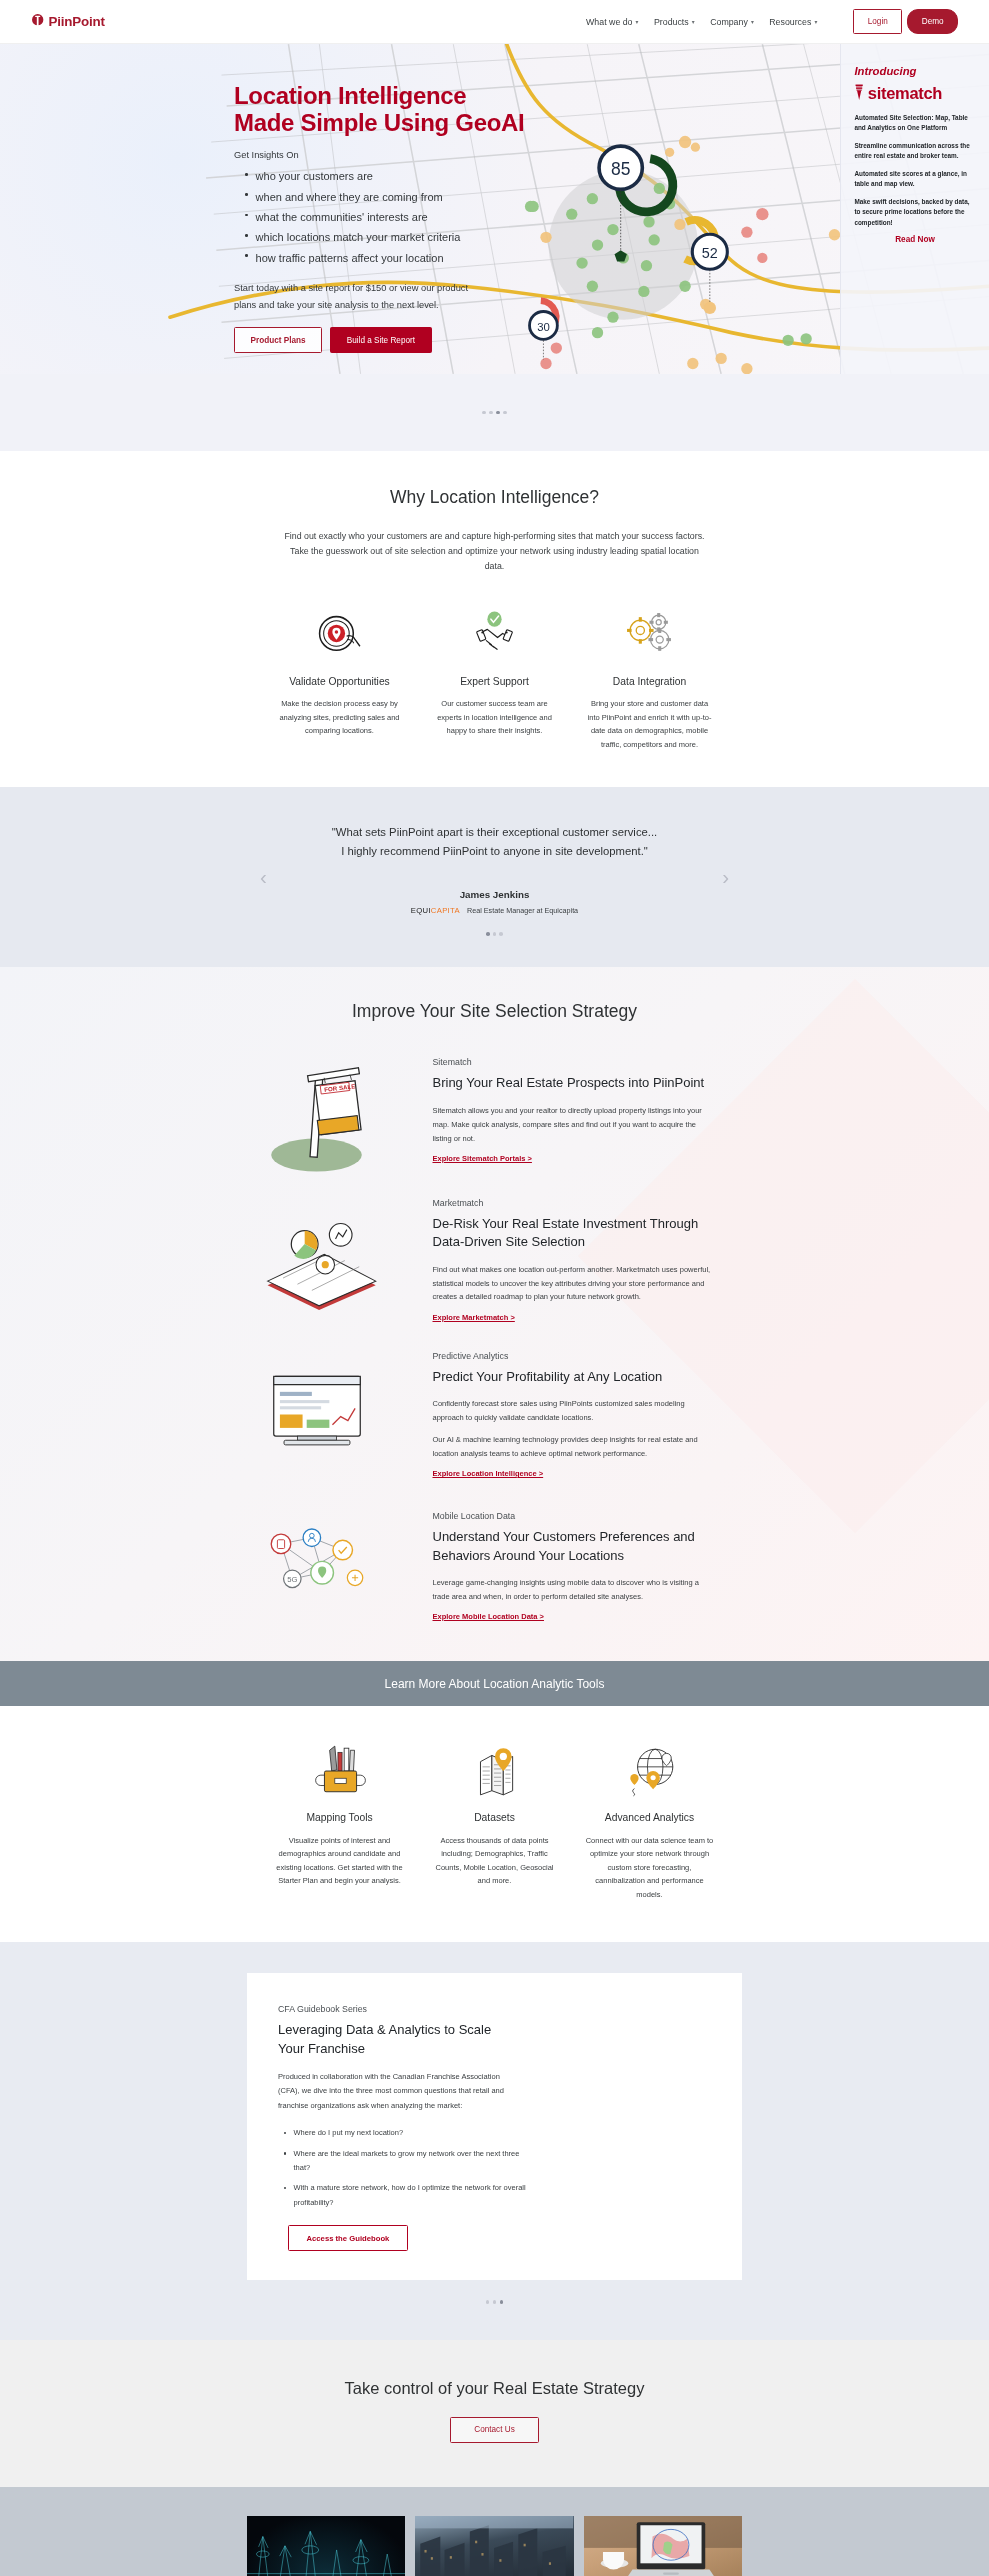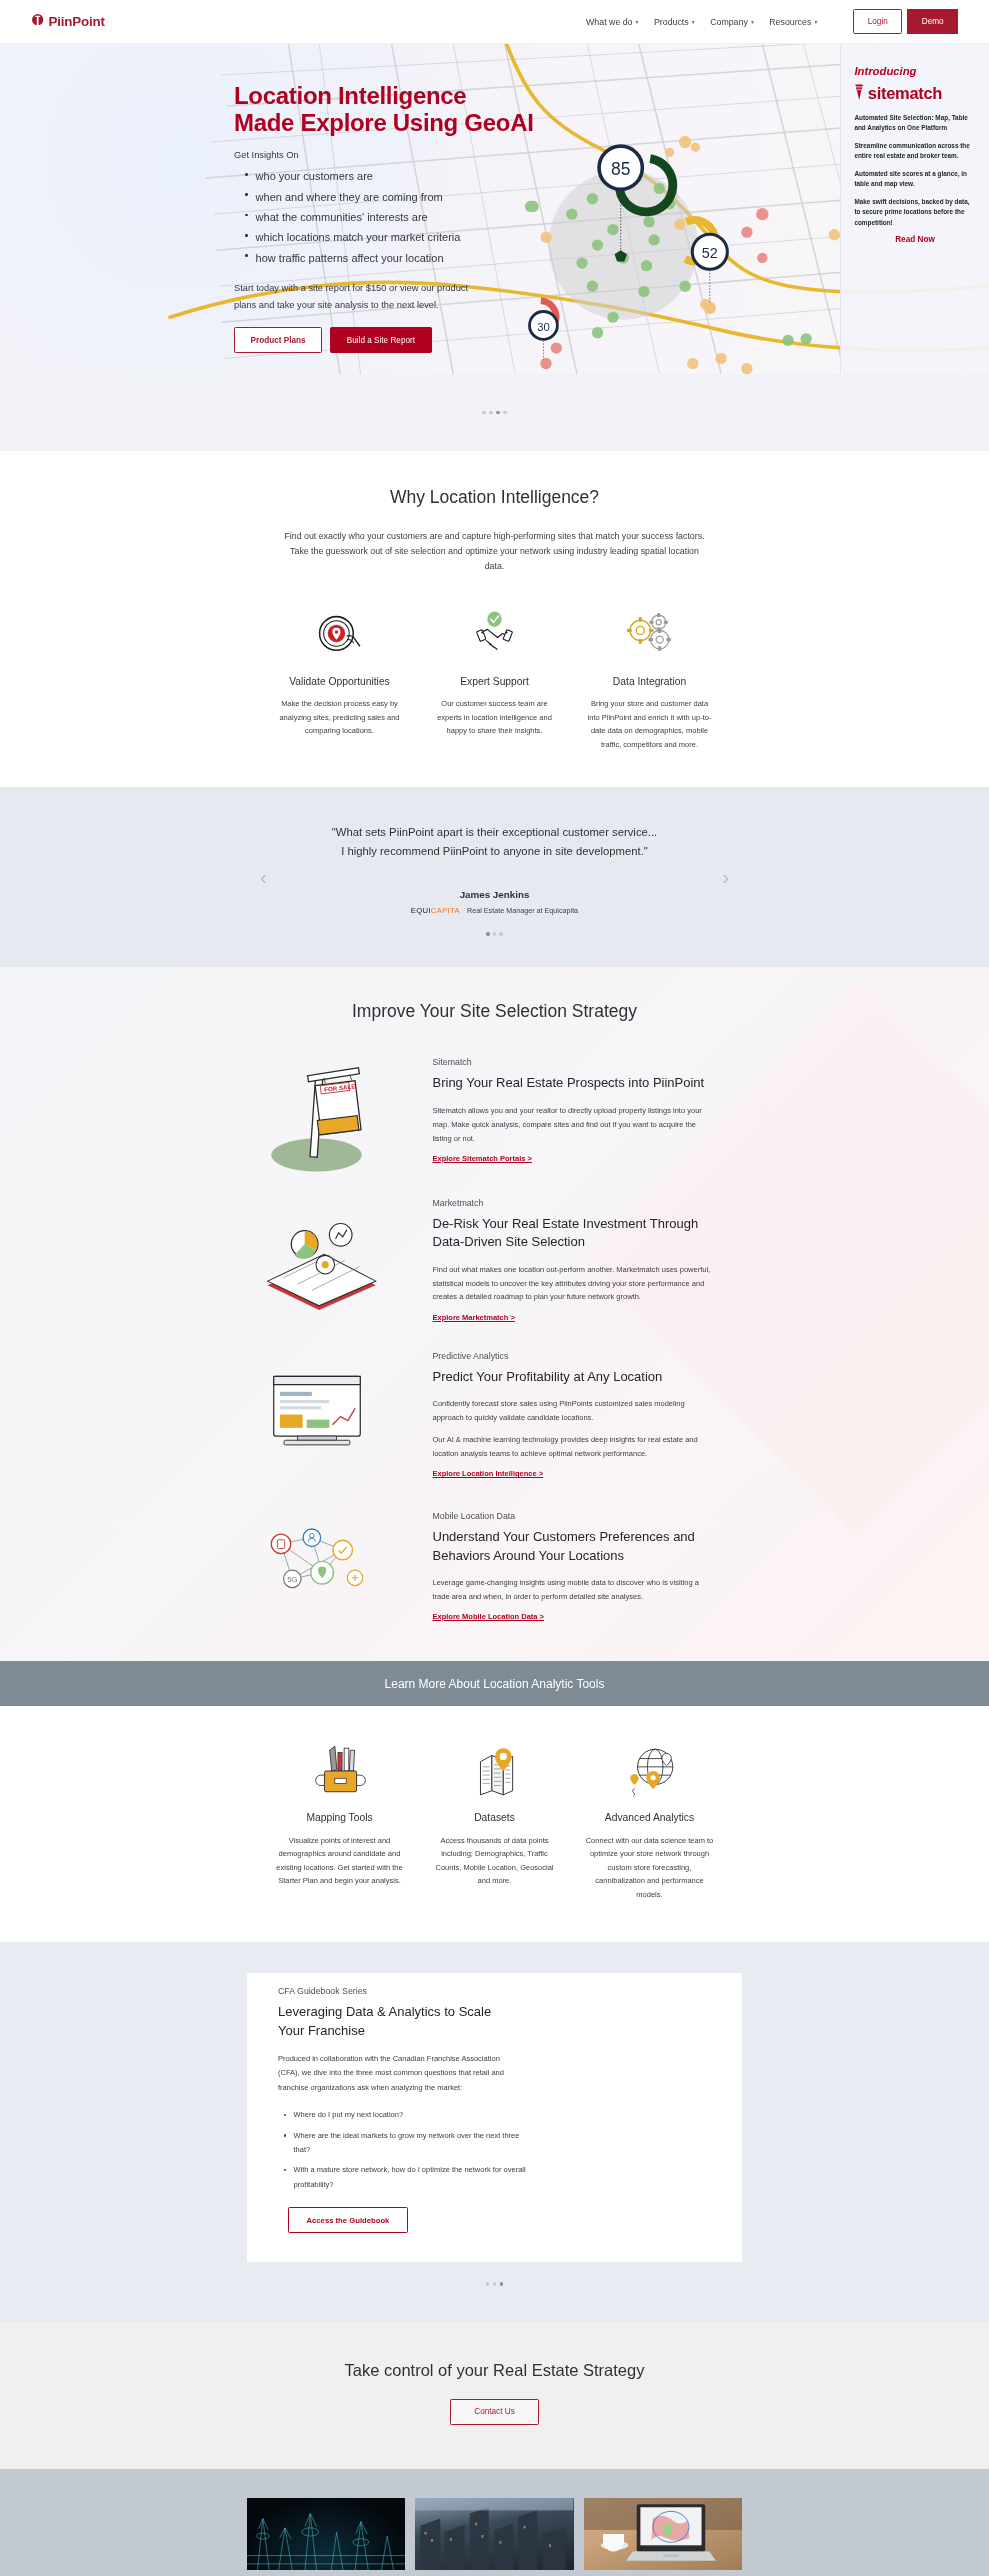--- a/index.html
+++ b/index.html
@@ -29,21 +29,21 @@
   }
   .caret { font-size:5.7px; color:#6b7073; }
   .header-actions { display:flex; align-items:center; gap:0; margin-left:20.6px; }
   .btn-login {
     border:1px solid #a6192e; color:#a6192e; background:#fff;
     padding:6.7px 13.4px; font-size:8.2px; border-radius:1.5px; cursor:pointer;
     margin-right:5.2px;
   }
   .btn-demo {
     background:#a6192e; color:#fff; border:1px solid #a6192e;
-    padding:6.7px 13.4px; font-size:8.2px; border-radius:0; cursor:pointer;
+    padding:6.7px 13.4px; font-size:8.2px; border-radius:11px; cursor:pointer;
   }
 
   
   .hero { position:relative; height:330px; overflow:hidden; background:#f2f4fa; }
   .hero-map { position:absolute; inset:0;
     background:
       radial-gradient(circle at 18% 35%, #eaf0fb 0%, #f6f4f8 45%, #f8f6f9 100%);
   }
   .hero-inner { position:relative; display:flex; height:100%; z-index:3; }
   .hero-left { width:840px; padding:39px 0 0 234px; }
@@ -127,21 +127,21 @@
   .strat-p { font-size:7.5px; line-height:1.85; color:#3c4043; margin-bottom:8.2px; }
   .strat-link { color:#b00020; font-size:7.5px; font-weight:700; text-decoration:underline; cursor:pointer; display:inline-block; }
 
   
   .tools-banner { background:#7e8a94; height:45px; display:flex; align-items:center; justify-content:center; }
   .tools-banner h2 { color:#fff; font-size:12px; font-weight:400; }
   .tools { padding:36px 4px 41px; background:#fff; }
 
   
   .guidebook-sec { background:#e8ebf2; padding:31px 0 36px; }
-  .guidebook-card { width:495px; margin:0 auto; background:#fff; padding:13px 31px 29px; }
+  .guidebook-card { width:495px; margin:0 auto; background:#fff; padding:31px 31px 29px; }
   .gb-eyebrow { font-size:8.8px; color:#4a4f53; margin-bottom:7.2px; }
   .gb-h { font-size:13px; font-weight:400; line-height:1.4; color:#22262a; margin-bottom:12.4px; max-width:237px; }
   .gb-p { font-size:7.5px; line-height:1.9; color:#3c4043; max-width:237px; margin-bottom:13.4px; }
   .gb-list { list-style:none; margin:0 0 15.5px 6.2px; max-width:242px; }
   .gb-list li { font-size:7.5px; line-height:1.9; color:#3c4043; position:relative; padding-left:9.3px; margin-bottom:6.2px; }
   .gb-list li:before { content:""; position:absolute; left:0; top:5.7px; width:2.1px; height:2.1px; background:#3c4043; border-radius:50%; }
   .btn-guide { border:1px solid #b00020; color:#b00020; background:#fff; padding:7.2px 17.5px;
     font-size:7.7px; font-weight:700; border-radius:1.5px; cursor:pointer;margin-left:10px; }
   .gb-dots { display:flex; gap:3.6px; justify-content:center; margin-top:20.6px; }
 
@@ -301,21 +301,21 @@
           <text x="1055" y="556" text-anchor="middle" font-family="Liberation Sans" font-size="22" fill="#1b2b44">30</text>
           <path d="M1055 575 L1055 612" stroke="#333" stroke-width="1.2" stroke-dasharray="3 3"></path>
         </g>
       </svg>
     </div>
 
     <div class="hero-inner">
       <div class="hero-left">
         <h1 class="hero-title">
           <span>Location Intelligence</span><br>
-          <span>Made Explore Using GeoAI</span>
+          <span>Made Simple Using GeoAI</span>
         </h1>
         <p class="hero-sub">Get Insights On</p>
         <ul class="hero-list">
           <li>who your customers are</li>
           <li>when and where they are coming from</li>
           <li>what the communities' interests are</li>
           <li>which locations match your market criteria</li>
           <li>how traffic patterns affect your location</li>
         </ul>
         <p class="hero-para">Start today with a site report for $150 or view our product plans and take your site analysis to the next level.</p>

